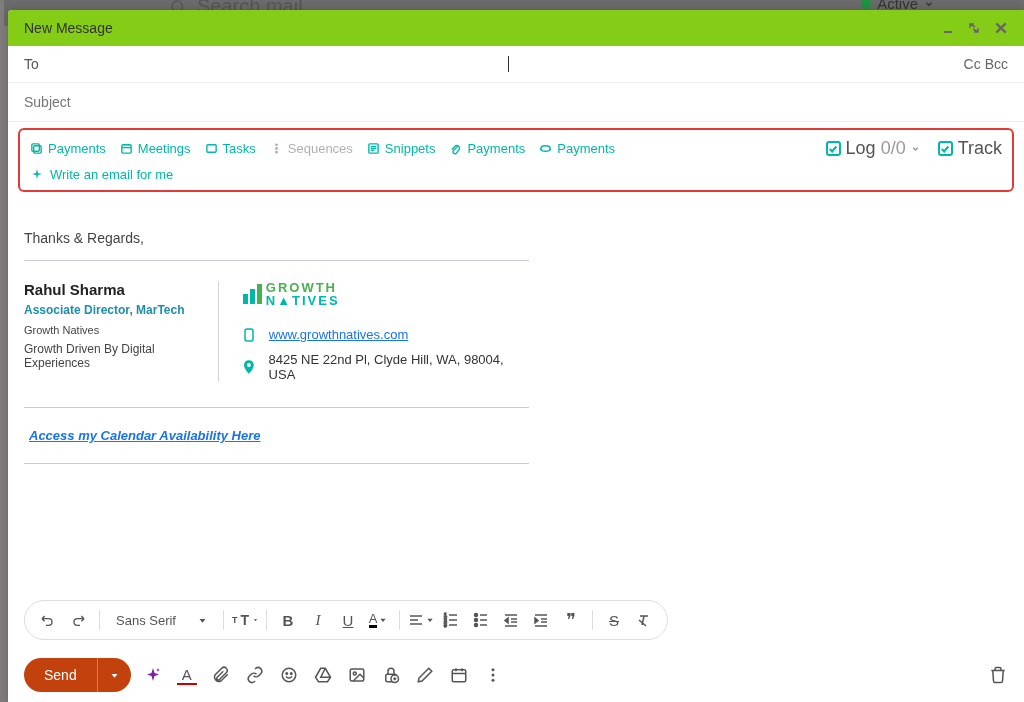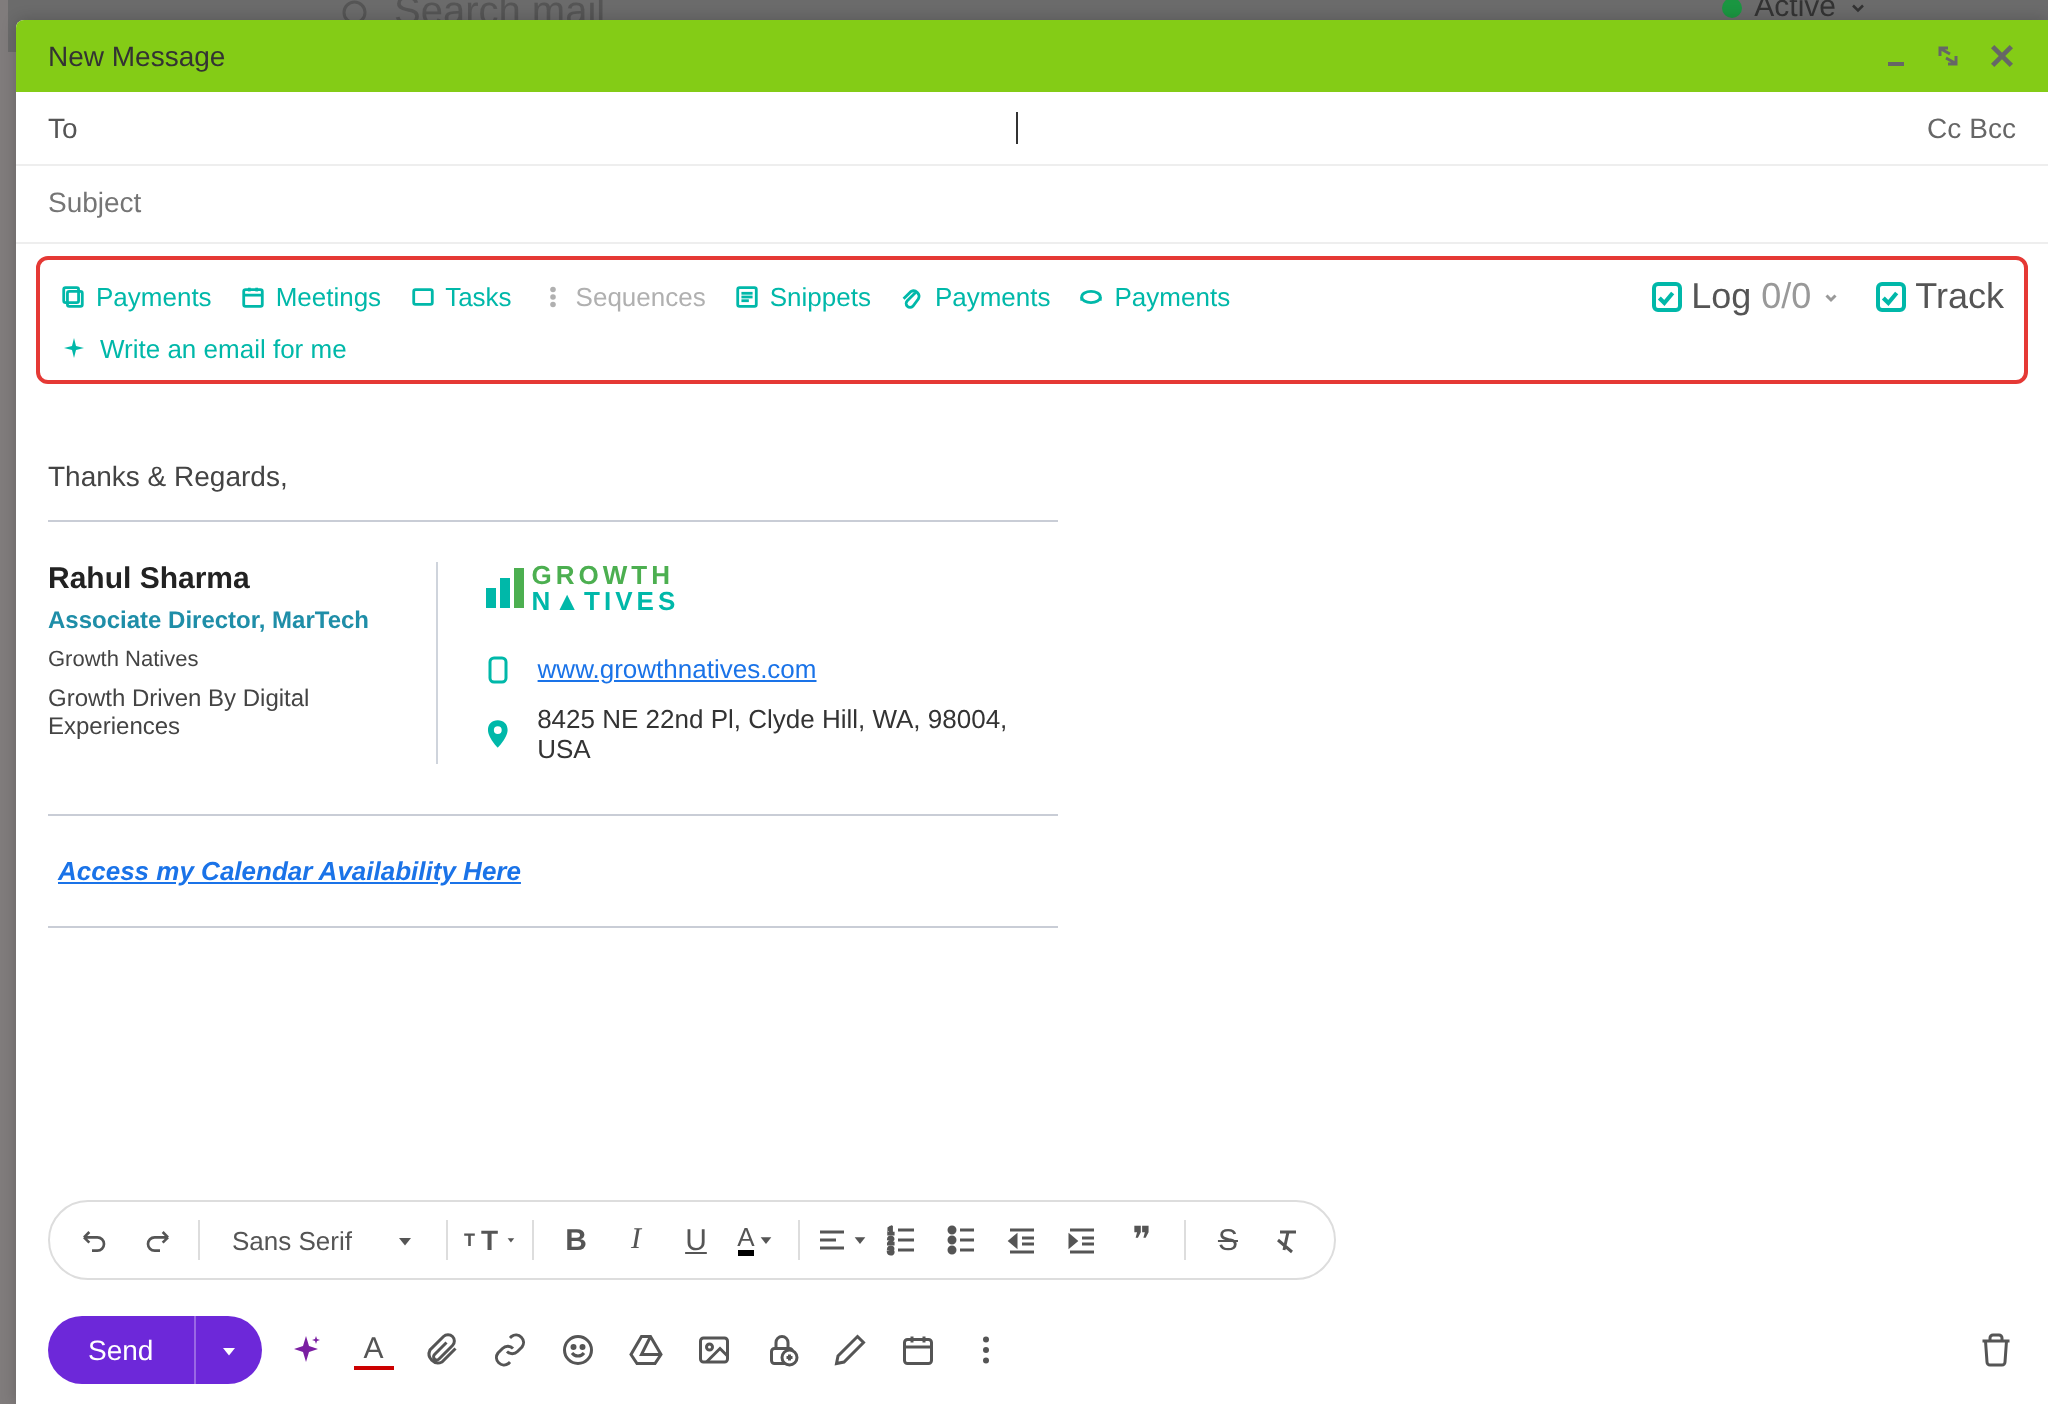--- a/index.html
+++ b/index.html
@@ -65,21 +65,21 @@
 
 .calendar-link { display: block; color: #1a73e8; font-weight: bold; font-style: italic; text-decoration: underline; margin-top: 20px; font-size: 13px; cursor: pointer; margin-left: 5px; }
 
 .format-toolbar { border: 1px solid #ddd; border-radius: 20px; margin: 0 16px 8px 16px; padding: 6px 10px; display: flex; align-items: center; gap: 4px; width: fit-content; }
 .ft-btn { width: 26px; height: 26px; display: flex; align-items: center; justify-content: center; cursor: pointer; color: #555; border-radius: 4px; }
 .ft-sep { width: 1px; height: 20px; background: #ddd; margin: 0 4px; }
 .ft-font { padding: 4px 8px; display: flex; align-items: center; gap: 22px; color: #555; font-size: 13px; cursor: pointer; }
 .ft-size { display: flex; align-items: center; gap: 4px; cursor: pointer; }
 
 .bottom-row { display: flex; align-items: center; padding: 10px 16px; gap: 12px; }
-.send-btn { background: #6d28d9; color: #fff; border: none; border-radius: 18px; padding: 0; display: flex; align-items: center; cursor: pointer; font-size: 14px; font-weight: 500; overflow: hidden; }
+.send-btn { background: #c2410c; color: #fff; border: none; border-radius: 18px; padding: 0; display: flex; align-items: center; cursor: pointer; font-size: 14px; font-weight: 500; overflow: hidden; }
 .send-main { padding: 9px 20px; }
 .send-caret { padding: 9px 12px; border-left: 1px solid rgba(255,255,255,0.3); }
 .bottom-icons { display: flex; align-items: center; gap: 14px; }
 .bicon { width: 20px; height: 20px; display: flex; align-items: center; justify-content: center; cursor: pointer; color: #555; }
 .bicon.purple { color: #7b1fa2; }
 .trash { margin-left: auto; }
 
 .cursor { display: inline-block; width: 1px; height: 16px; background: #333; vertical-align: middle; margin-left: 2px; }
 </style>
 </head>

